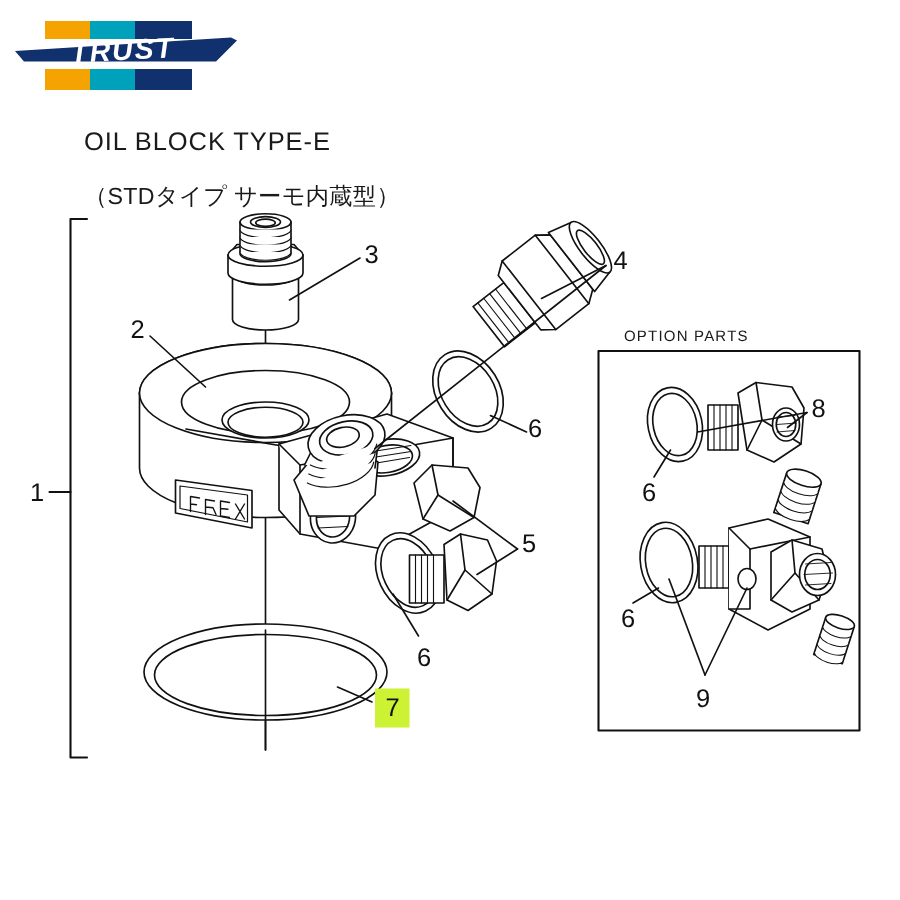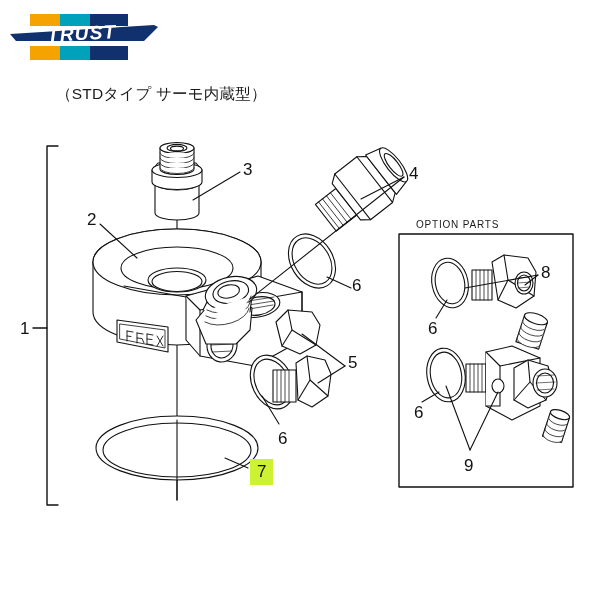--- a/index.html
+++ b/index.html
@@ -35,21 +35,21 @@
   }
   #title-block .title-main {
     font-size: 17px;
     letter-spacing: 0.6px;
     white-space: nowrap;
   }
   #title-block .title-sub {
     font-size: 15.5px;
     letter-spacing: 0.2px;
     white-space: nowrap;
-    margin-top: 0;
+    margin-top: 16px;
     text-align: center;
   }
 
   
   #option-parts-caption {
     position: absolute;
     left: 416px;
     top: 219px;
     font-size: 10px;
     letter-spacing: 0.8px;
@@ -98,20 +98,21 @@
     </g>
 
     <g>
       <path d="M2 26 L146 17 L150 19 L136 33 L8 33 Z" fill="#11306e"></path>
       <text x="74" y="32" text-anchor="middle" font-family="'Liberation Sans', sans-serif" font-size="19" font-weight="bold" font-style="italic" letter-spacing="1.2" fill="#ffffff" transform="rotate(-3 74 32)">TRUST</text>
     </g>
   </svg>
 </div>
 
 <div id="title-block">
+  <div class="title-main">OIL BLOCK TYPE-E</div>
   <div class="title-sub">（STDタイプ サーモ内蔵型）</div>
 </div>
 
 <div id="option-parts-caption">OPTION PARTS</div>
 
 <div id="drawing-layer">
 <svg width="600" height="600" viewBox="0 0 600 600" xmlns="http://www.w3.org/2000/svg" fill="none" stroke="#111111" stroke-width="1.1" stroke-linecap="round" stroke-linejoin="round">
 
   <g stroke-width="1.4">
     <path d="M58 146 L47 146 L47 505 L58 505"></path>

